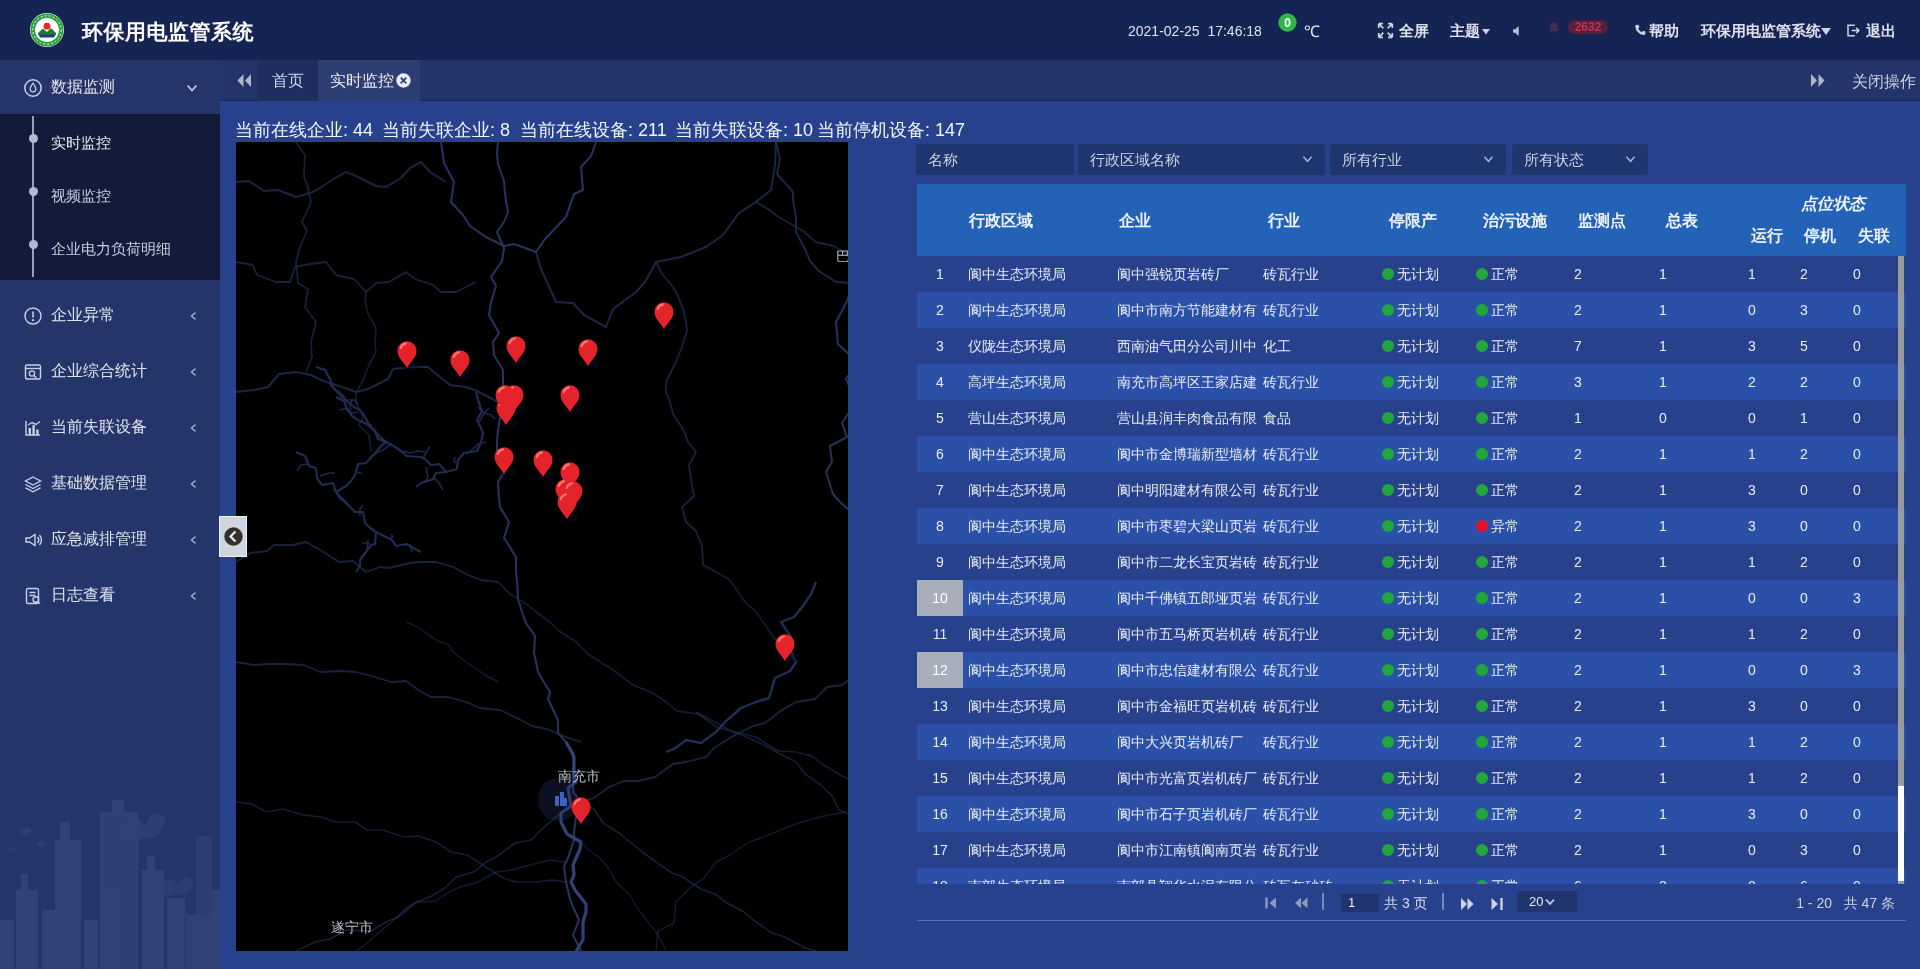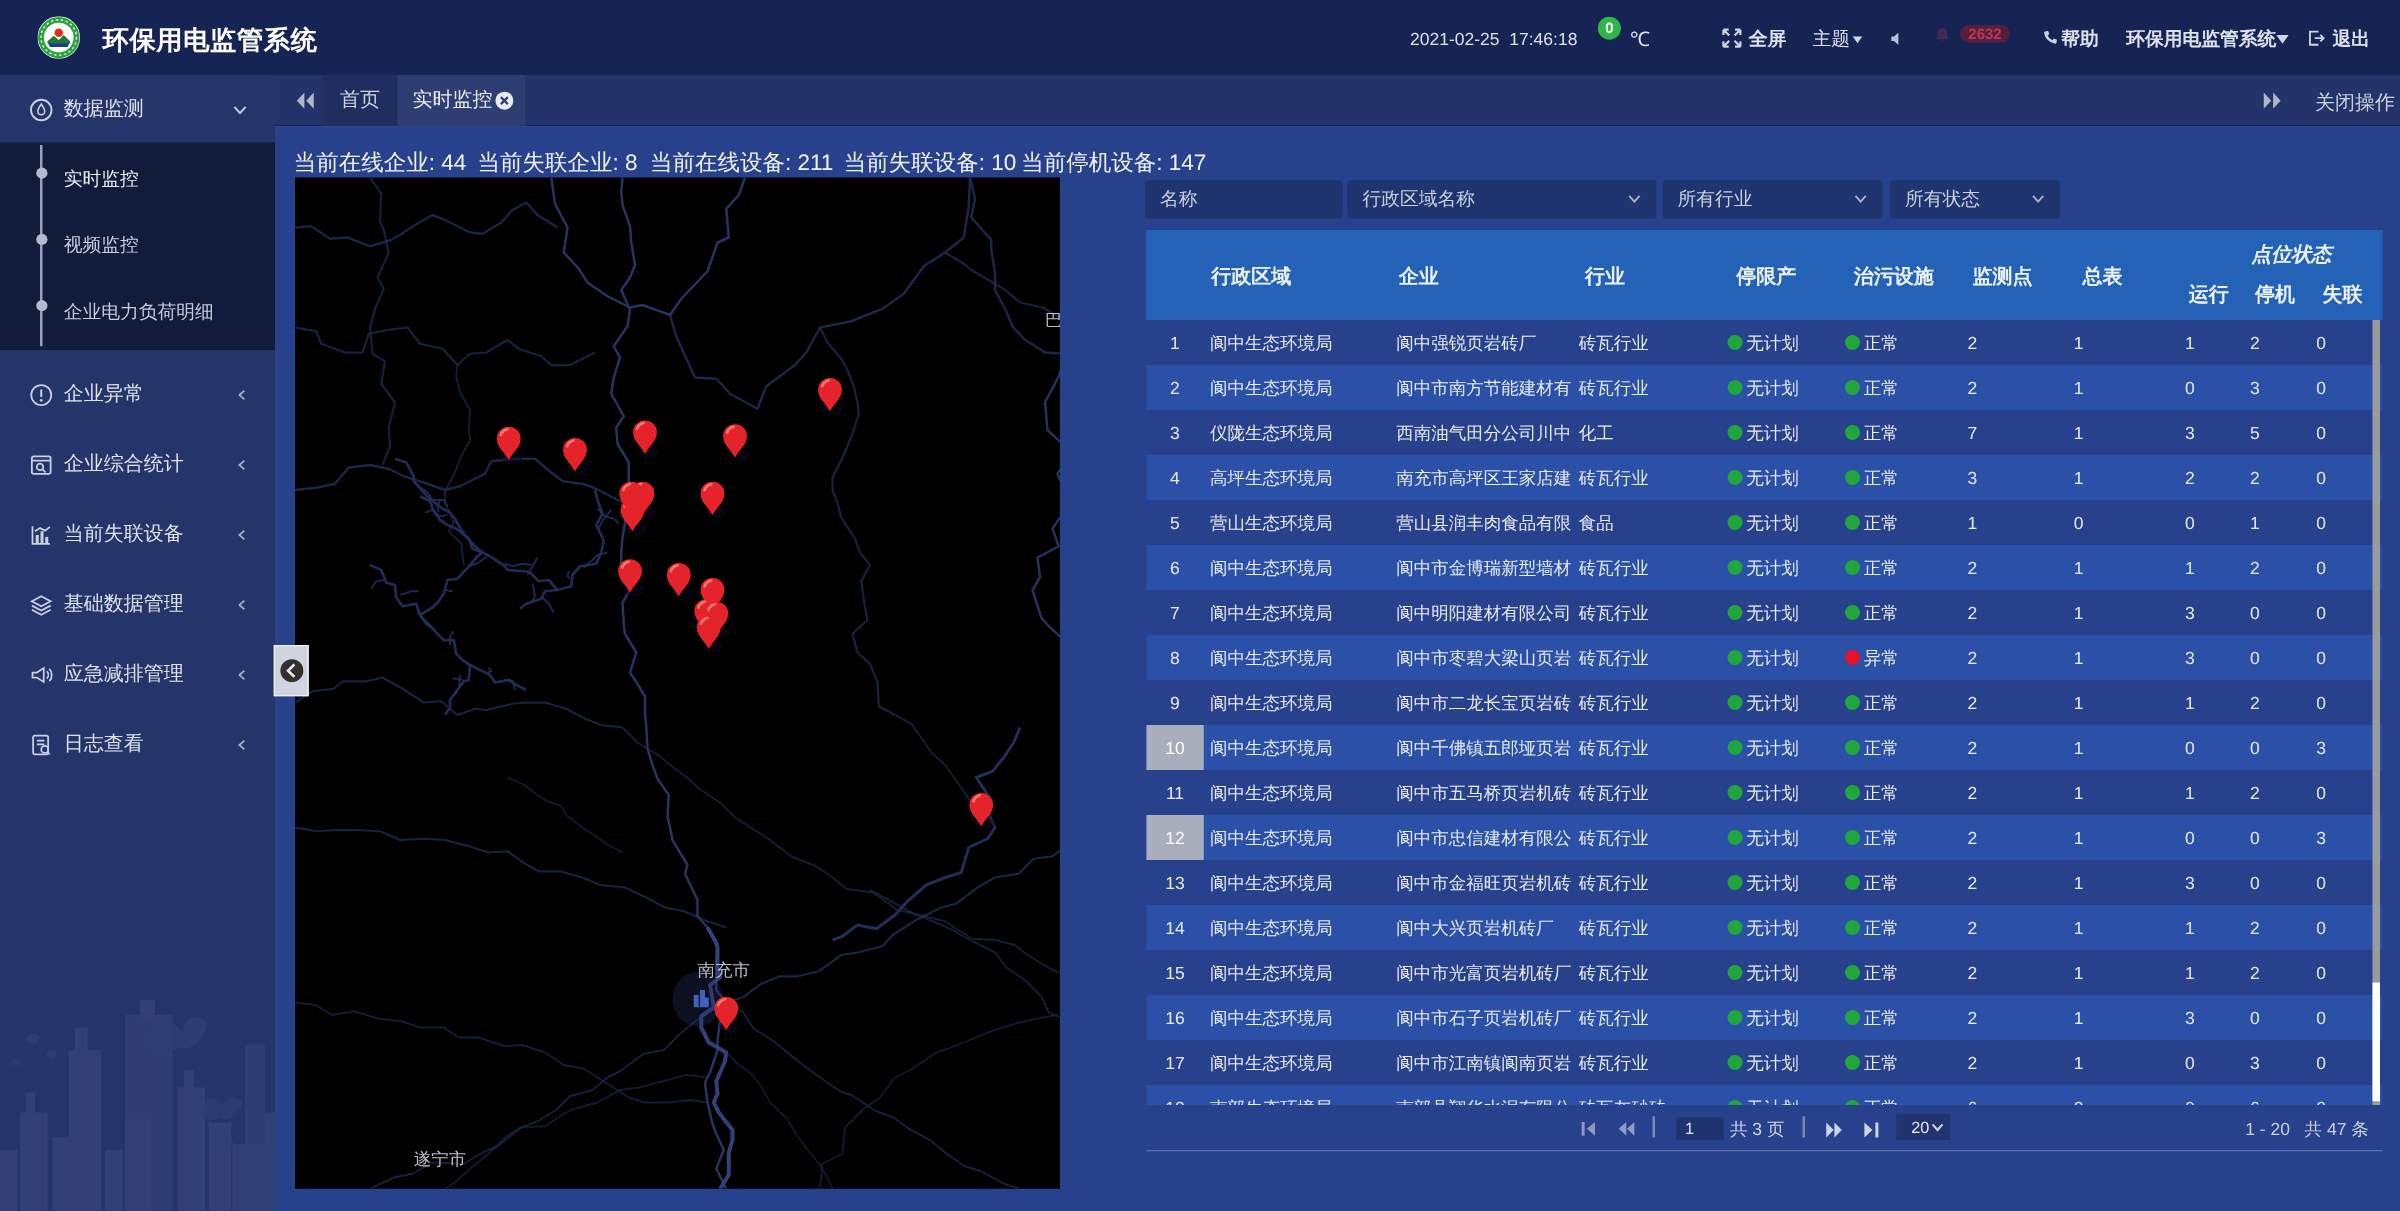--- a/index.html
+++ b/index.html
@@ -55,21 +55,21 @@
   <div class="htxt" style="left:1128px;top:23px;font-size:14px">2021-02-25&nbsp;&nbsp;17:46:18</div>
   <svg class="abs" style="left:1278px;top:13px" width="19" height="19">
       <circle cx="9.5" cy="9.5" r="9.2" fill="#2fb548"></circle>
       <text x="9.5" y="13.8" text-anchor="middle" font-size="12" font-weight="bold" fill="#fff">0</text>
     </svg>
   <div class="htxt" style="left:1304px;top:20px;font-size:16px">℃</div>
   <svg class="abs" style="left:1377px;top:22px;width:17px;height:17px" viewBox="0 0 20 20">
       <path d="M2 2 L7 2 M2 2 L2 7 M2 2 L7.5 7.5 M18 2 L13 2 M18 2 L18 7 M18 2 L12.5 7.5 M2 18 L7 18 M2 18 L2 13 M2 18 L7.5 12.5 M18 18 L13 18 M18 18 L18 13 M18 18 L12.5 12.5" stroke="#ccd3e2" stroke-width="2" fill="none"></path>
     </svg>
   <div class="htxt" style="left:1399px;font-weight:bold">全屏</div>
-  <div class="htxt" style="left:1450px;font-weight:normal">主题</div>
+  <div class="htxt" style="left:1450px;font-weight:bold">主题</div>
   <svg class="abs" style="left:1482px;top:29px" width="8" height="6">
       <path d="M0 0 L8 0 L4 5.5 Z" fill="#ccd3e2"></path>
     </svg>
   <svg class="abs" style="left:1511px;top:24px;width:14px;height:14px" viewBox="0 0 20 20">
       <path d="M11 3 L6 7.5 H3 V12.5 H6 L11 17 Z" fill="#b9c1d2"></path>
     </svg>
   <svg class="abs" style="left:1547px;top:21px;width:14px;height:14px;opacity:.5" viewBox="0 0 20 20">
       <path d="M10 2 a5.5 5.5 0 0 1 5.5 5.5 V12 l1.6 2.8 H2.9 L4.5 12 V7.5 A5.5 5.5 0 0 1 10 2 Z M8.3 16.2 a1.8 1.8 0 0 0 3.4 0 Z" fill="#6e3550"></path>
     </svg>
   <div class="abs" style="left:1568px;top:20px;width:40px;height:14px;border-radius:7px;background:#55203e;color:#c03352;font-size:12px;font-weight:bold;text-align:center;line-height:14px">2632</div>
@@ -663,20 +663,20 @@
       <div class="abs" style="left:424px;top:10px;width:38px;height:18px;background:#203470;color:#e8ecf4;font-size:13px;line-height:18px;padding-left:7px">1</div>
       <div class="abs" style="left:467px;top:11px;font-size:14px;color:#d5dae6">共 3 页</div>
       <div class="abs" style="left:525px;top:9px;width:2px;height:17px;background:#9aa4c2;opacity:.7"></div>
       <svg class="pgi" style="left:543px;top:13px" viewBox="0 0 14 14">
           <path d="M1 1 L7 7 L1 13 Z M7.5 1 L13.5 7 L7.5 13 Z" fill="#cdd4e4"></path>
         </svg>
       <svg class="pgi" style="left:573px;top:13px" viewBox="0 0 14 14">
           <path d="M1.5 1 L8 7 L1.5 13 Z" fill="#cdd4e4"></path>
           <path d="M11.5 1 V13" stroke="#cdd4e4" stroke-width="2.4" fill="none"></path>
         </svg>
-      <div class="abs" style="left:600px;top:7px;width:43px;height:21px;background:#203470;color:#e8ecf4;font-size:13px;line-height:21px;padding-left:12px">20<svg class="abs" style="left:28px;top:7px" width="10" height="8" viewBox="0 0 10 8">
+      <div class="abs" style="left:600px;top:7px;width:60px;height:21px;background:#203470;color:#e8ecf4;font-size:13px;line-height:21px;padding-left:12px">20<svg class="abs" style="left:28px;top:7px" width="10" height="8" viewBox="0 0 10 8">
             <path d="M1 1.5 L5 6 L9 1.5" stroke="#c9cfdb" stroke-width="1.8" fill="none"></path>
           </svg></div>
       <div class="abs" style="right:11px;top:11px;font-size:14px;color:#ccd3e2">1 - 20&nbsp;&nbsp;&nbsp;共 47 条</div>
       <div class="abs" style="left:0;top:36px;width:989px;height:1px;background:rgba(150,168,214,0.45)"></div>
     </div>
   </div>
 </div>
 
 </body></html>

